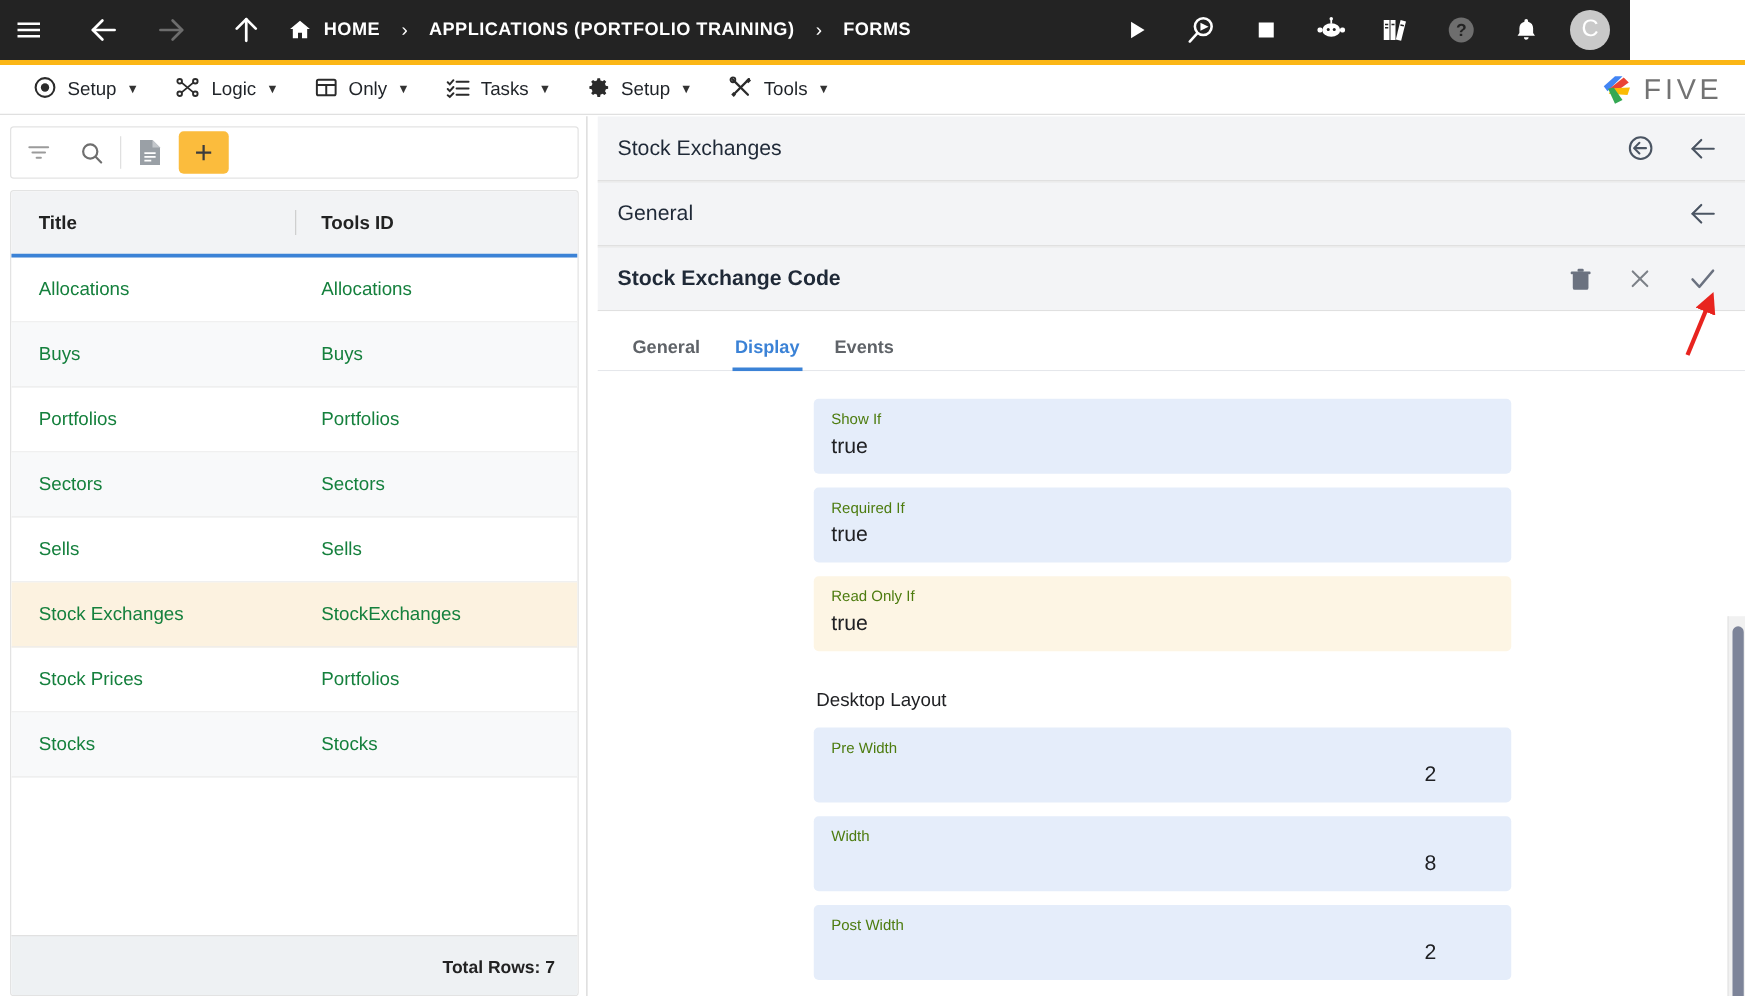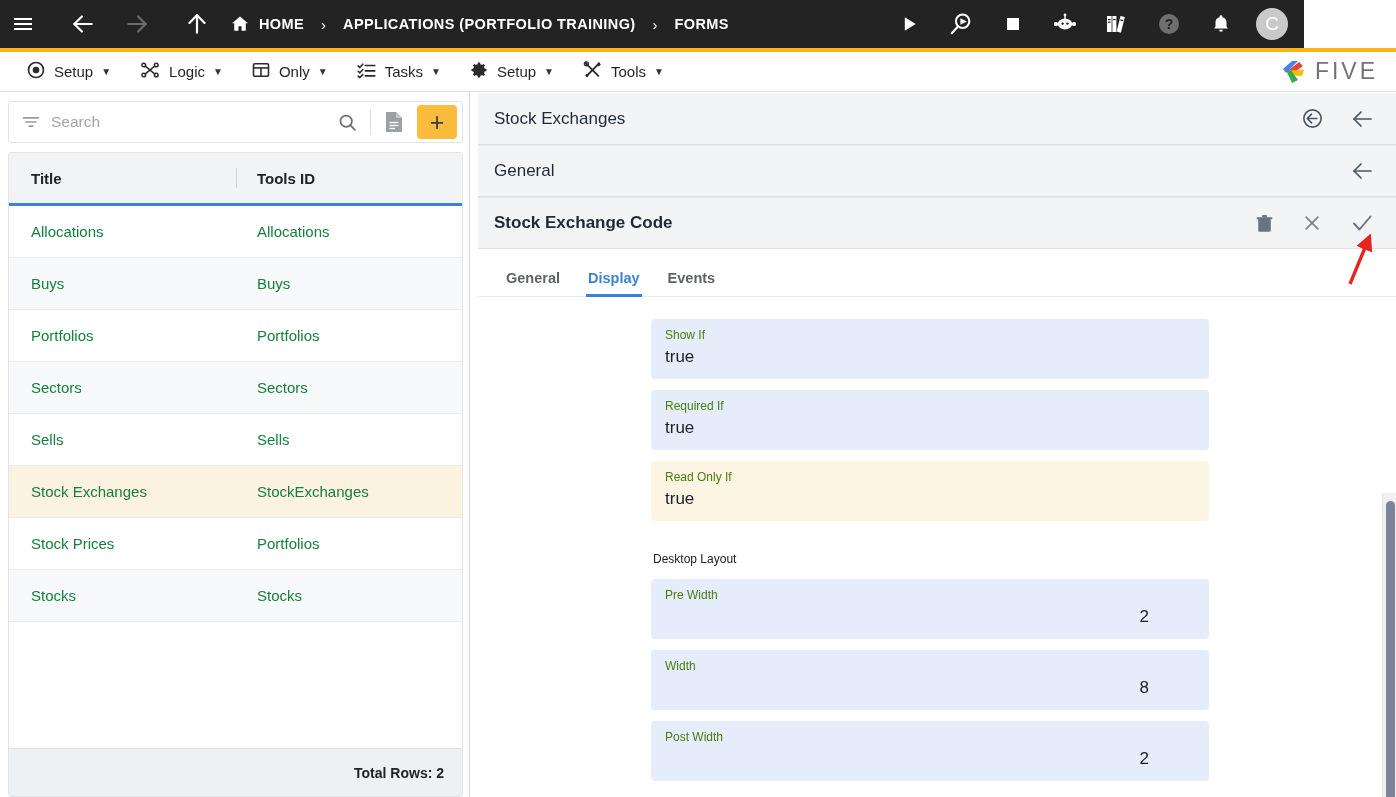--- a/index.html
+++ b/index.html
@@ -142,21 +142,21 @@
   .field{
     border-radius:4px; padding:8px 14px 10px 14px; margin-bottom:11px;
     min-height:50px;
   }
   .field.blue{ background:#e5edfa; }
   .field.cream{ background:#fdf5e4; }
   .field-label{ font-size:12px; color:#4d7c0f; line-height:16px; }
   .field-value{ font-size:17px; color:#202124; line-height:24px; margin-top:2px; }
   .field-value.num{ text-align:right; padding-right:46px; }
   .section-title{
-    font-size:12px; color:#202124; margin:31px 0 13px 2px;
+    font-size:15px; color:#202124; margin:31px 0 13px 2px;
   }
 
   
   .vscroll{
     position:absolute; right:0; top:196px; width:14px; height:508px;
     background:#f1f1f1; border-left:1px solid #e3e3e3;
   }
   .vthumb{
     position:absolute; left:3px; top:8px; width:9px; height:436px;
     background:#7d8499; border-radius:5px;
@@ -347,21 +347,20 @@
   <div class="search-bar">
     <span class="filter-icon">
       <svg width="20" height="20" viewBox="0 0 24 24">
           <g stroke="#9b9b9b" stroke-width="2" stroke-linecap="round">
             <line x1="3" y1="7" x2="21" y2="7"></line>
             <line x1="6" y1="12" x2="18" y2="12"></line>
             <line x1="10" y1="17" x2="14" y2="17"></line>
           </g>
         </svg>
     </span>
-    <input class="search-input" type="text" value="" placeholder="Search" style="">
     <span class="search-go">
       <svg width="21" height="21" viewBox="0 0 24 24" fill="none" stroke="#6f6f6f" stroke-width="2">
           <circle cx="10.5" cy="10.5" r="6.5"></circle>
           <line x1="15.4" y1="15.4" x2="20.5" y2="20.5" stroke-linecap="round"></line>
         </svg>
     </span>
     <span class="sb-divider"></span>
     <span class="doc-btn">
       <svg width="22" height="24" viewBox="0 0 22 24">
           <path d="M3 2h10l6 6v14H3z" fill="#9aa0a6"></path>
@@ -409,21 +408,21 @@
       </div>
       <div class="grid-row">
         <div class="cell-title">Stock Prices</div>
         <div class="cell-action">Portfolios</div>
       </div>
       <div class="grid-row alt">
         <div class="cell-title">Stocks</div>
         <div class="cell-action">Stocks</div>
       </div>
     </div>
-    <div class="grid-foot">Total Rows: 2</div>
+    <div class="grid-foot">Total Rows: 7</div>
   </div>
 </div>
 
 <div class="right-panel">
 
   <div class="panel-head" style="border-top:none;">
     <span class="ph-title">Stock Exchanges</span>
     <span class="ph-actions">
       <span class="ph-btn">
         <svg width="23" height="23" viewBox="0 0 24 24" fill="none" stroke="#4b5563" stroke-width="1.7">

